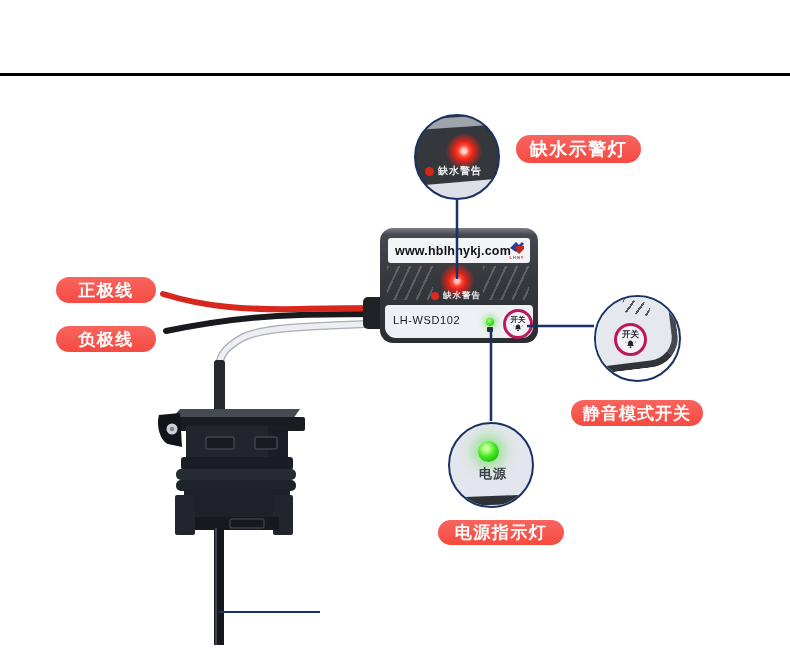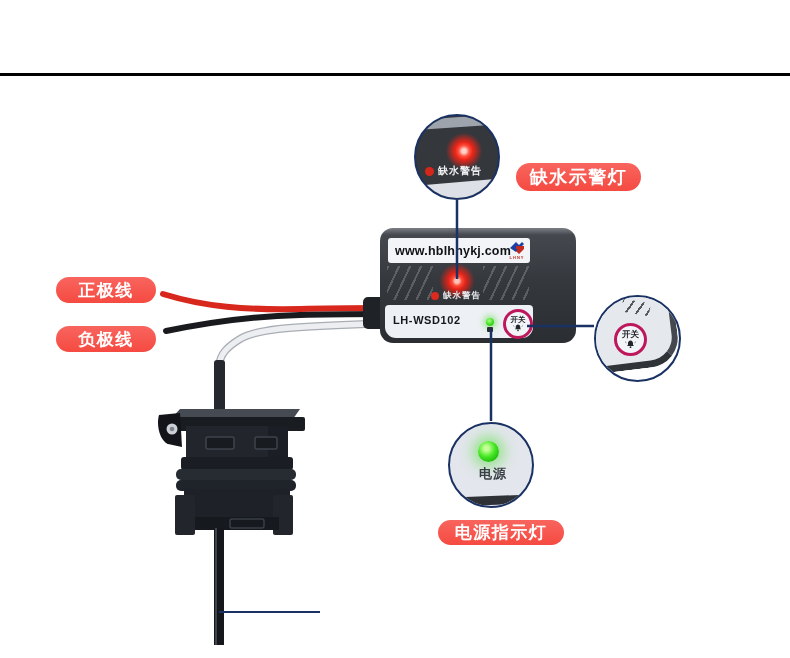--- a/index.html
+++ b/index.html
@@ -8,37 +8,37 @@
   
   #page-title{position:absolute;left:30px;top:34px;font-size:21px;font-weight:bold;color:#000;letter-spacing:2px;}
   #title-rule{position:absolute;left:0;right:0;top:73px;height:3px;background:#000;}
   
   .layer{position:absolute;inset:0;pointer-events:none;}
   #wires-layer{z-index:1;}
   #lines-layer{z-index:3;}
   
   #cable-nub{position:absolute;left:363px;top:297px;width:24px;height:32px;background:#1f2226;border-radius:5px;z-index:2;}
   #device{position:absolute;left:380px;top:228px;width:158px;height:115px;border-radius:13px;z-index:2;
-          background:linear-gradient(180deg,#7b8086 0%,#45484e 6%,#35383d 45%,#2a2d32 100%);padding-left:38px;}
+          background:linear-gradient(180deg,#7b8086 0%,#45484e 6%,#35383d 45%,#2a2d32 100%);}
   #device-label{position:absolute;left:8px;top:10px;width:142px;height:25px;background:#f2f4f7;border-radius:3px;
                 display:flex;align-items:center;}
   #device-website{font-size:12.5px;font-weight:bold;color:#101216;padding-left:7px;letter-spacing:.2px;}
   #device-logo{position:absolute;right:3px;top:2px;width:20px;height:21px;}
   .hatch{position:absolute;width:46px;height:34px;top:38px;opacity:.9;
          background:repeating-linear-gradient(115deg,rgba(255,255,255,.22) 0 2px,transparent 2px 10px);}
   #hatch-left{left:7px;}
   #hatch-right{left:103px;}
   #device-red-glow{position:absolute;left:58px;top:34px;width:38px;height:38px;border-radius:50%;
      background:radial-gradient(circle,#ffc4b8 0 8%,#ff4a38 18%,rgba(255,32,18,.85) 32%,rgba(230,24,12,0) 66%);}
   #device-warning-row{position:absolute;left:51px;top:62px;display:flex;align-items:center;gap:4px;}
   #device-warning-row .dot{width:8px;height:8px;border-radius:50%;background:#dc2a1e;}
   #device-warning-row .txt{font-size:8.5px;font-weight:bold;color:#e8e9ec;letter-spacing:1px;}
   #device-bottom{position:absolute;left:5px;top:77px;width:148px;height:33px;background:#edf0f4;
                  border-radius:4px 4px 11px 11px;}
-  #device-model{position:absolute;left:8px;top:9px;font-size:11px;font-weight:bold;color:#15171b;letter-spacing:.6px;}
+  #device-model{position:absolute;left:8px;top:9px;font-size:11px;font-weight:normal;color:#15171b;letter-spacing:.6px;}
   #green-led{position:absolute;left:101px;top:13px;width:8px;height:8px;border-radius:50%;
      background:radial-gradient(circle at 40% 35%,#a7ff7d,#3bdd1d 55%,#23b60e);
      box-shadow:0 0 6px 2px rgba(70,220,40,.6);}
   #led-slot{position:absolute;left:102px;top:22px;width:6px;height:5px;background:#2a2d33;border-radius:1px;}
   .round-btn{border-radius:50%;border:3px solid #be185d;background:#f2f4f7;
              display:flex;flex-direction:column;align-items:center;justify-content:center;box-sizing:border-box;}
   #device-mute-btn{position:absolute;left:118px;top:4px;width:30px;height:30px;}
   #device-mute-btn .btn-label{font-size:7.5px;font-weight:bold;color:#1c1f24;line-height:1.05;}
   
   .zoom-circle{position:absolute;border:2px solid #1a3263;border-radius:50%;overflow:hidden;
@@ -61,21 +61,21 @@
   #zm-btn .btn-label{font-size:8.5px;font-weight:bold;color:#1c1f24;line-height:1.1;}
   #zoom-power{left:448px;top:422px;width:86px;height:86px;background:#e3e6ec;}
   #zp-led{position:absolute;left:28px;top:17px;width:21px;height:21px;border-radius:50%;
      background:radial-gradient(circle at 40% 35%,#c4ff96 0 12%,#47e824 45%,#28c512 70%,#1ea40c);
      box-shadow:0 0 13px 5px rgba(70,225,40,.5);}
   #zp-label{position:absolute;left:0;right:4px;top:41px;text-align:center;font-size:13px;font-weight:bold;color:#3a3f45;letter-spacing:1px;padding-left:8px;}
   #zp-bar{position:absolute;left:9px;top:72px;width:66px;height:9px;background:#2e3136;transform:rotate(-2deg);}
   
   .pill{position:absolute;background:linear-gradient(180deg,#f8655e,#f54a41);color:#fff;font-weight:bold;
         display:flex;align-items:center;justify-content:center;border-radius:14px;z-index:5;letter-spacing:1.5px;}
-  #pill-warning{left:516px;top:135px;width:125px;height:28px;font-size:18px;margin-top:28px;}
+  #pill-warning{left:516px;top:135px;width:125px;height:28px;font-size:18px;}
   #pill-positive{left:56px;top:277px;width:100px;height:26px;font-size:17px;}
   #pill-negative{left:56px;top:326px;width:100px;height:26px;font-size:17px;}
   #pill-mute{left:571px;top:400px;width:132px;height:26px;font-size:17px;letter-spacing:1px;}
   #pill-power{left:438px;top:520px;width:126px;height:25px;font-size:17px;}
   #pill-probe{left:320px;top:599px;width:126px;height:25px;font-size:16px;letter-spacing:1px;}
 </style>
 </head>
 <body>
 
 <div id="stage">
@@ -175,15 +175,16 @@
 
   <div id="zoom-power" class="zoom-circle">
     <div id="zp-led"></div>
     <div id="zp-label">电源</div>
     <div id="zp-bar"></div>
   </div>
 
   <div id="pill-warning" class="pill">缺水示警灯</div>
   <div id="pill-negative" class="pill">负极线</div>
   <div id="pill-positive" class="pill">正极线</div>
+  <div id="pill-mute" class="pill">静音模式开关</div>
   <div id="pill-power" class="pill">电源指示灯</div>
 
 </div>
 
 </body></html>

